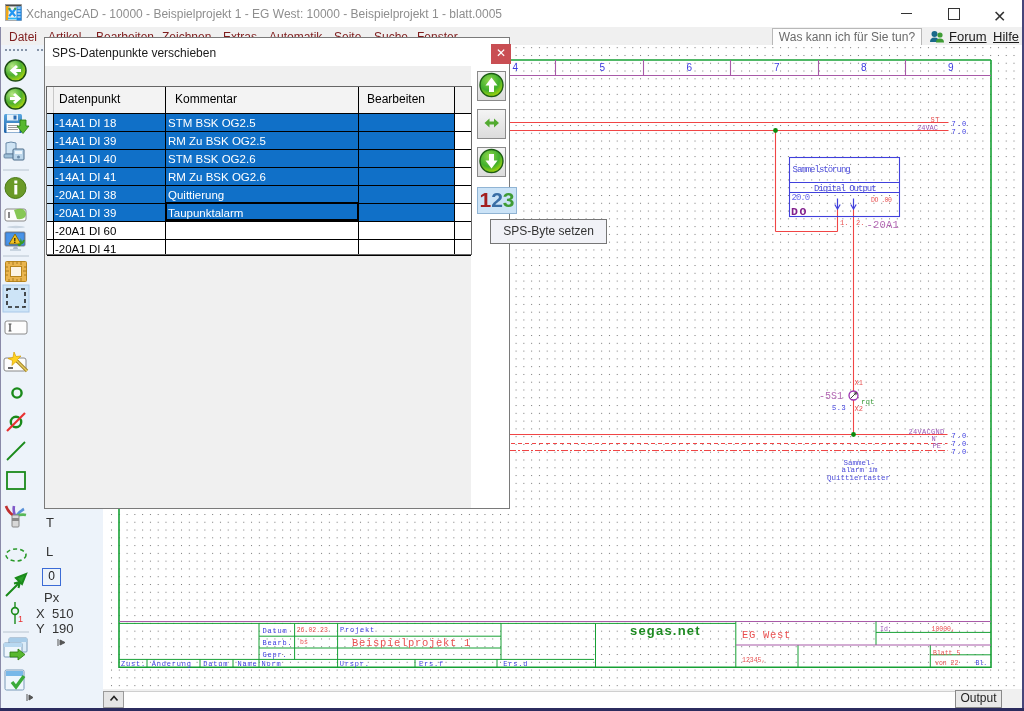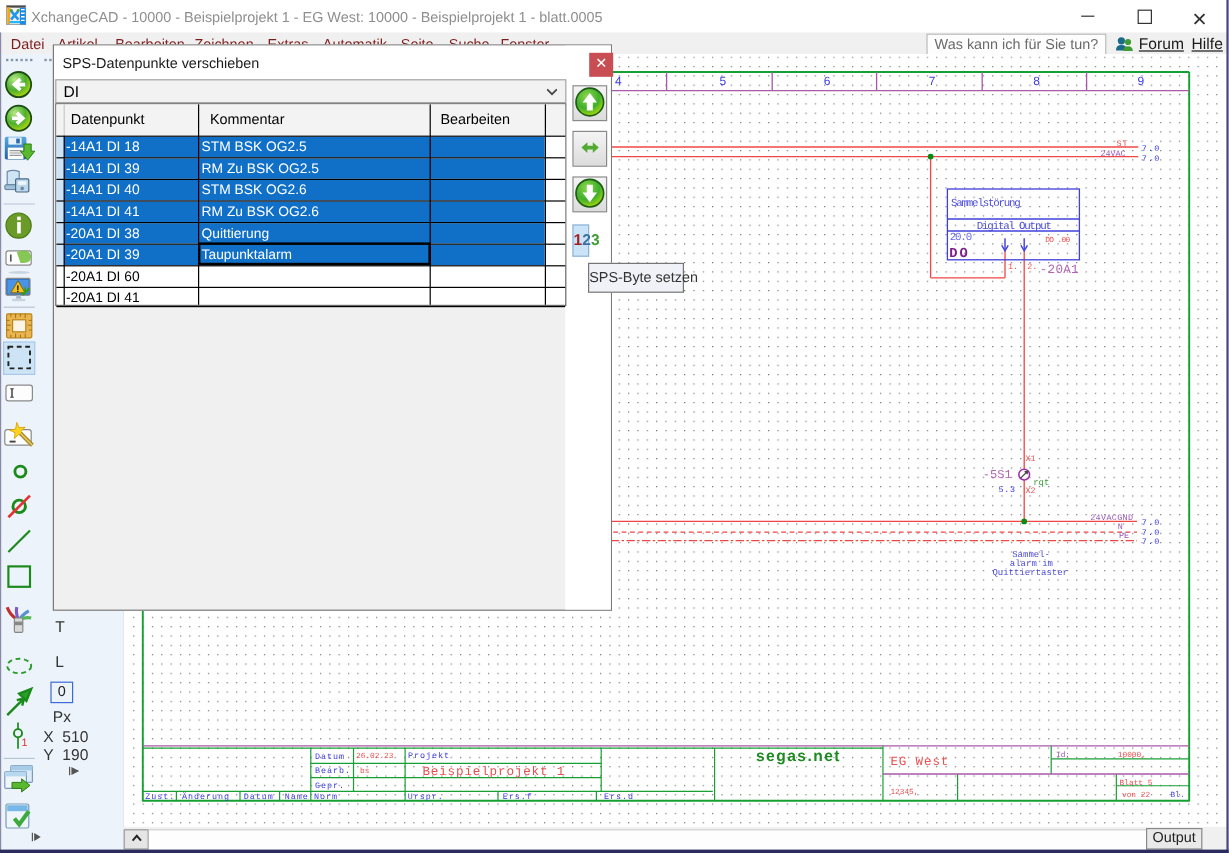--- a/index.html
+++ b/index.html
@@ -44,26 +44,26 @@
   .rowline{left:0;width:424px;height:1px;background:#000;}
   .colline{top:0;width:1px;height:167px;background:#000;}
   .selrow{left:6px;width:401px;height:17px;background:#1070c8;}
   .hdrtext{top:5px;font-size:12px;color:#000;}
   .celltext{font-size:11.5px;color:#fff;padding-top:2px;}
   .celltextb{font-size:11.5px;color:#000;padding-top:2px;}
   
   .sqbtn{left:433px;width:29px;height:30px;background:linear-gradient(#f4f4f4,#dcdcdc);
      border:1px solid #8a8a8a;box-sizing:border-box;}
   
-  #tooltip{left:490px;top:219px;width:80px;height:25px;background:#f1f2f7;
+  #tooltip{left:490px;top:219px;width:117px;height:25px;background:#f1f2f7;
      border:1px solid #767676;box-sizing:border-box;text-align:center;
      font-size:12px;line-height:22px;color:#333;white-space:nowrap;}
   
-  #btn123{left:477px;top:187px;width:14px;height:27px;background:#cbe3f7;border:1px solid #90b4d4;
-     box-sizing:border-box;font-weight:bold;font-size:13px;line-height:24px;text-align:center;}
+  #btn123{left:477px;top:187px;width:40px;height:27px;background:#cbe3f7;border:1px solid #90b4d4;
+     box-sizing:border-box;font-weight:bold;font-size:21px;line-height:24px;text-align:center;}
   .t{position:absolute;white-space:pre;}
 </style>
 </head>
 <body>
  <div class="abs" id="titlebar"></div>
  <svg class="abs" style="left:5px;top:4px" width="17" height="17" viewBox="0 0 17 17">
    <rect x="0.5" y="0.5" width="16" height="16" fill="#f2f2f2" stroke="#9a9a9a" stroke-width="0.8"></rect>
    <rect x="0.8" y="0.8" width="15.4" height="1.6" fill="#4a4a4a"></rect>
    <path d="M1 2 L3.8 2 L3.2 16 L1 16 Z" fill="#f0a818"></path>
    <rect x="11.5" y="2.5" width="5" height="14" fill="#1e88e5"></rect>
@@ -397,26 +397,20 @@
    <text x="975.5" y="664.5" font-size="6.5" font-family="Liberation Mono" fill="#4444dd">Bl.</text>
    <text x="880" y="630.5" font-size="6.5" font-family="Liberation Mono" fill="#9b59b6">Id:</text>
    <text x="630" y="634.5" font-size="13" font-family="Liberation Sans" font-weight="bold" letter-spacing="1.2" fill="#1e8a22">segas.net</text>
  </svg>
 
  <div class="abs" id="dialog">
    <div class="abs" id="dlgtitle"></div>
    <div class="abs" id="dlgtitletext">SPS-Datenpunkte verschieben</div>
    <div class="abs" id="dlgright"></div>
    <div class="abs" id="dlgclose">✕</div>
-   <div class="abs" id="combo">
-     <span style="position:absolute;left:6px;top:2px">DI</span>
-     <svg style="position:absolute;right:6px;top:6px" width="10" height="7" viewBox="0 0 10 7">
-        <path d="M1 1.5 L5 5.5 L9 1.5" stroke="#444" stroke-width="1.4" fill="none"></path>
-      </svg>
-   </div>
    <div class="abs" id="tbl">
 
      <div class="abs" style="left:0;top:0;width:424px;height:26px;background:#f3f3f3"></div>
      <div class="abs hdrtext" style="left:12px">Datenpunkt</div>
      <div class="abs hdrtext" style="left:128px">Kommentar</div>
      <div class="abs hdrtext" style="left:320px">Bearbeiten</div>
 
      <div class="abs selrow" style="top:27px"></div>
      <div class="abs selrow" style="top:45px"></div>
      <div class="abs selrow" style="top:63px"></div>

